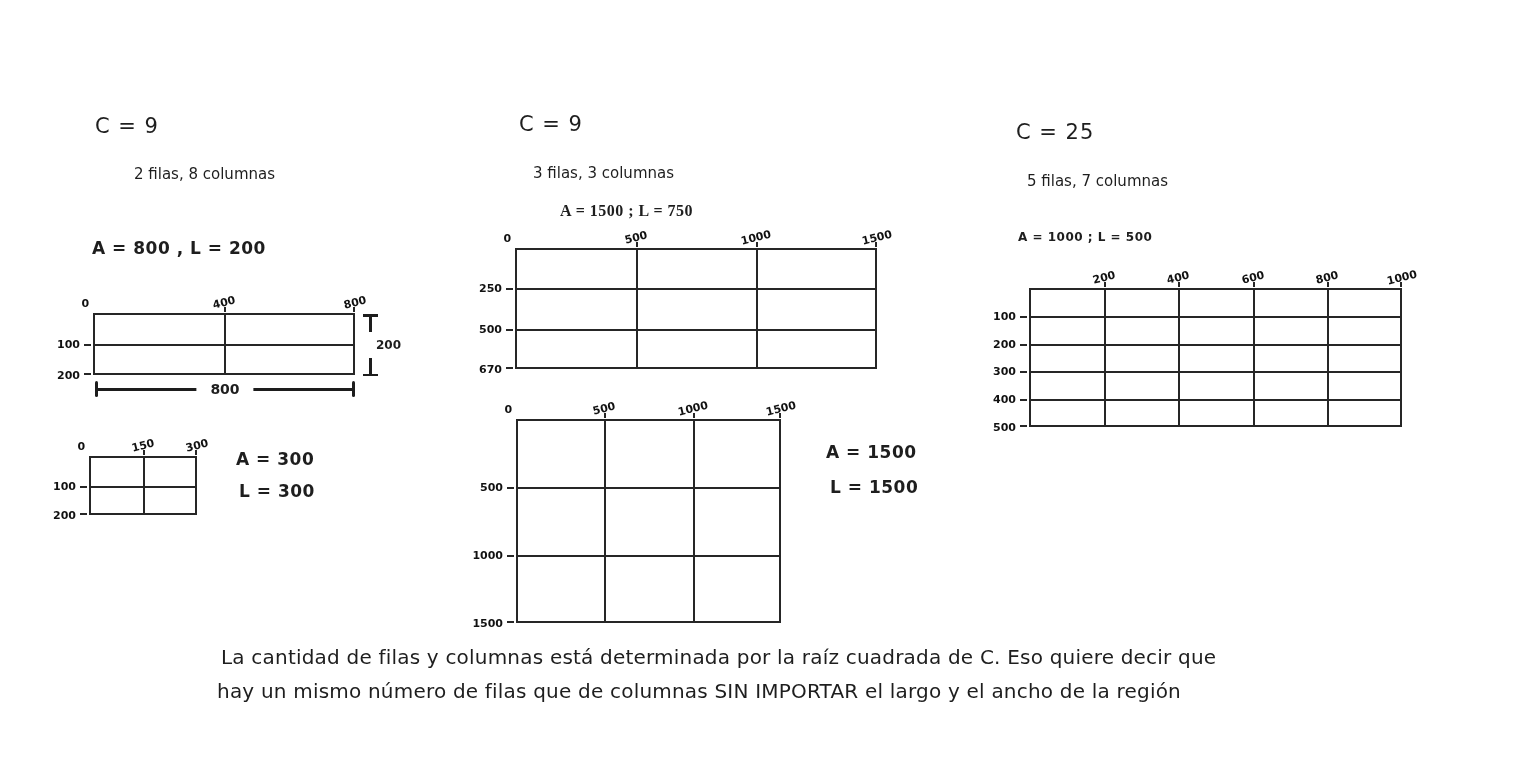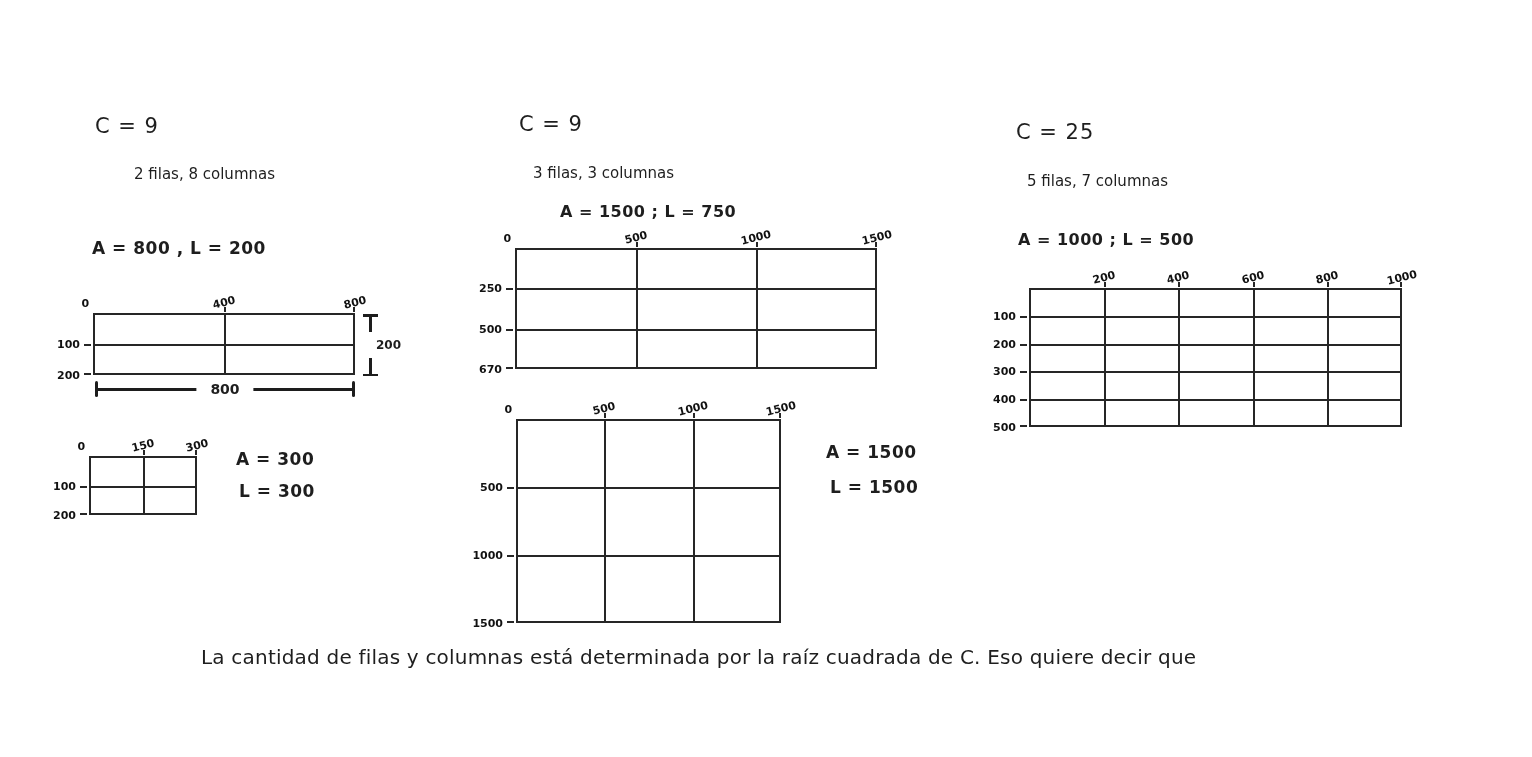--- a/index.html
+++ b/index.html
@@ -6,21 +6,21 @@
   .canvas{
     position:relative;width:1532px;height:757px;background:#ffffff;
     font-family:"DejaVu Sans", sans-serif;color:#1e1e1e;overflow:hidden;
   }
   .abs{position:absolute;white-space:nowrap;}
   .title{font-size:20px;letter-spacing:.3px;text-align:center;}
   .heading{font-size:21px;letter-spacing:1px;}
   .subheading{font-size:15px;}
   .formula{font-size:17px;font-weight:bold;letter-spacing:.5px;}
   .annot{font-size:17px;font-weight:bold;letter-spacing:.5px;}
-  .footer-line{font-size:20px;letter-spacing:.2px;}
+  .footer-line{font-size:20px;letter-spacing:.2px;margin-left:20px;}
 
   
   .grid{position:absolute;}
   .vline{position:absolute;top:0;bottom:0;width:2px;background:#262626;}
   .hline{position:absolute;left:0;right:0;height:2px;background:#262626;}
   .glabel{position:absolute;font-size:11px;font-weight:bold;white-space:nowrap;color:#111;}
   .gl-top{transform:translate(-50%,-130%) rotate(-14deg);}
   .gl-top.zero{transform:translate(-150%,-125%) rotate(0deg);}
   .gl-left{transform:translate(-100%,-50%);padding-right:4px;}
   .ltick{position:absolute;width:7px;height:2px;background:#262626;left:-9px;}
@@ -108,21 +108,21 @@
       <div class="glabel gl-left" style="left: -9px; top: 29.5px;">100</div>
       <div class="ltick" style="top: 30px;"></div>
       <div class="glabel gl-left" style="left: -9px; top: 59px;">200</div>
       <div class="ltick" style="top: 57px;"></div>
     </div>
   <div class="abs annot" style="left:236px;top:449px;">A = 300</div>
   <div class="abs annot" style="left:239px;top:481px;">L = 300</div>
 
   <div class="abs heading" style="left:519px;top:112px;">C = 9</div>
   <div class="abs subheading" style="left:533px;top:164px;">3 filas, 3 columnas</div>
-  <div class="abs formula" style="left:560px;top:202px;font-size:16px;">A = 1500 ;   L = 750</div>
+  <div class="abs formula" style="left:560px;top:202px;font-size:16px;font-family:Liberation Serif, serif;">A = 1500 ;   L = 750</div>
 
   <div class="grid" id="grid-c9-main">
       <div class="vline" style="left: 0px;"></div>
       <div class="vline" style="left: 121px;"></div>
       <div class="vline" style="left: 241px;"></div>
       <div class="vline" style="left: 360px;"></div>
       <div class="hline" style="top: 0px;"></div>
       <div class="hline" style="top: 40px;"></div>
       <div class="hline" style="top: 81px;"></div>
       <div class="hline" style="top: 119px;"></div>
@@ -162,21 +162,21 @@
       <div class="glabel gl-left" style="left: -9px; top: 136.007px;">1000</div>
       <div class="ltick" style="top: 136px;"></div>
       <div class="glabel gl-left" style="left: -9px; top: 204px;">1500</div>
       <div class="ltick" style="top: 202px;"></div>
     </div>
   <div class="abs annot" style="left:826px;top:442px;">A = 1500</div>
   <div class="abs annot" style="left:830px;top:477px;">L = 1500</div>
 
   <div class="abs heading" style="left:1016px;top:120px;">C = 25</div>
   <div class="abs subheading" style="left:1027px;top:172px;">5 filas, 7 columnas</div>
-  <div class="abs formula" style="left:1018px;top:230px;font-size:16px;">A = 1000 ;   L = 500</div>
+  <div class="abs formula" style="left:1018px;top:230px;font-size:12px;">A = 1000 ;   L = 500</div>
 
   <div class="grid" id="grid-c25-main">
       <div class="vline" style="left: 0px;"></div>
       <div class="vline" style="left: 75px;"></div>
       <div class="vline" style="left: 149px;"></div>
       <div class="vline" style="left: 224px;"></div>
       <div class="vline" style="left: 298px;"></div>
       <div class="vline" style="left: 371px;"></div>
       <div class="hline" style="top: 0px;"></div>
       <div class="hline" style="top: 28px;"></div>
@@ -200,14 +200,15 @@
       <div class="ltick" style="top: 56px;"></div>
       <div class="glabel gl-left" style="left: -9px; top: 83.4px;">300</div>
       <div class="ltick" style="top: 83px;"></div>
       <div class="glabel gl-left" style="left: -9px; top: 111.2px;">400</div>
       <div class="ltick" style="top: 111px;"></div>
       <div class="glabel gl-left" style="left: -9px; top: 139px;">500</div>
       <div class="ltick" style="top: 137px;"></div>
     </div>
 
   <div class="abs footer-line" style="left:201px;top:645px;">La cantidad de filas y columnas está determinada por la raíz cuadrada de C. Eso quiere decir que</div>
+  <div class="abs footer-line" style="left:197px;top:679px;">hay un mismo número de filas que de columnas SIN IMPORTAR el largo y el ancho de la región</div>
 
 </div>
 
 </body></html>

